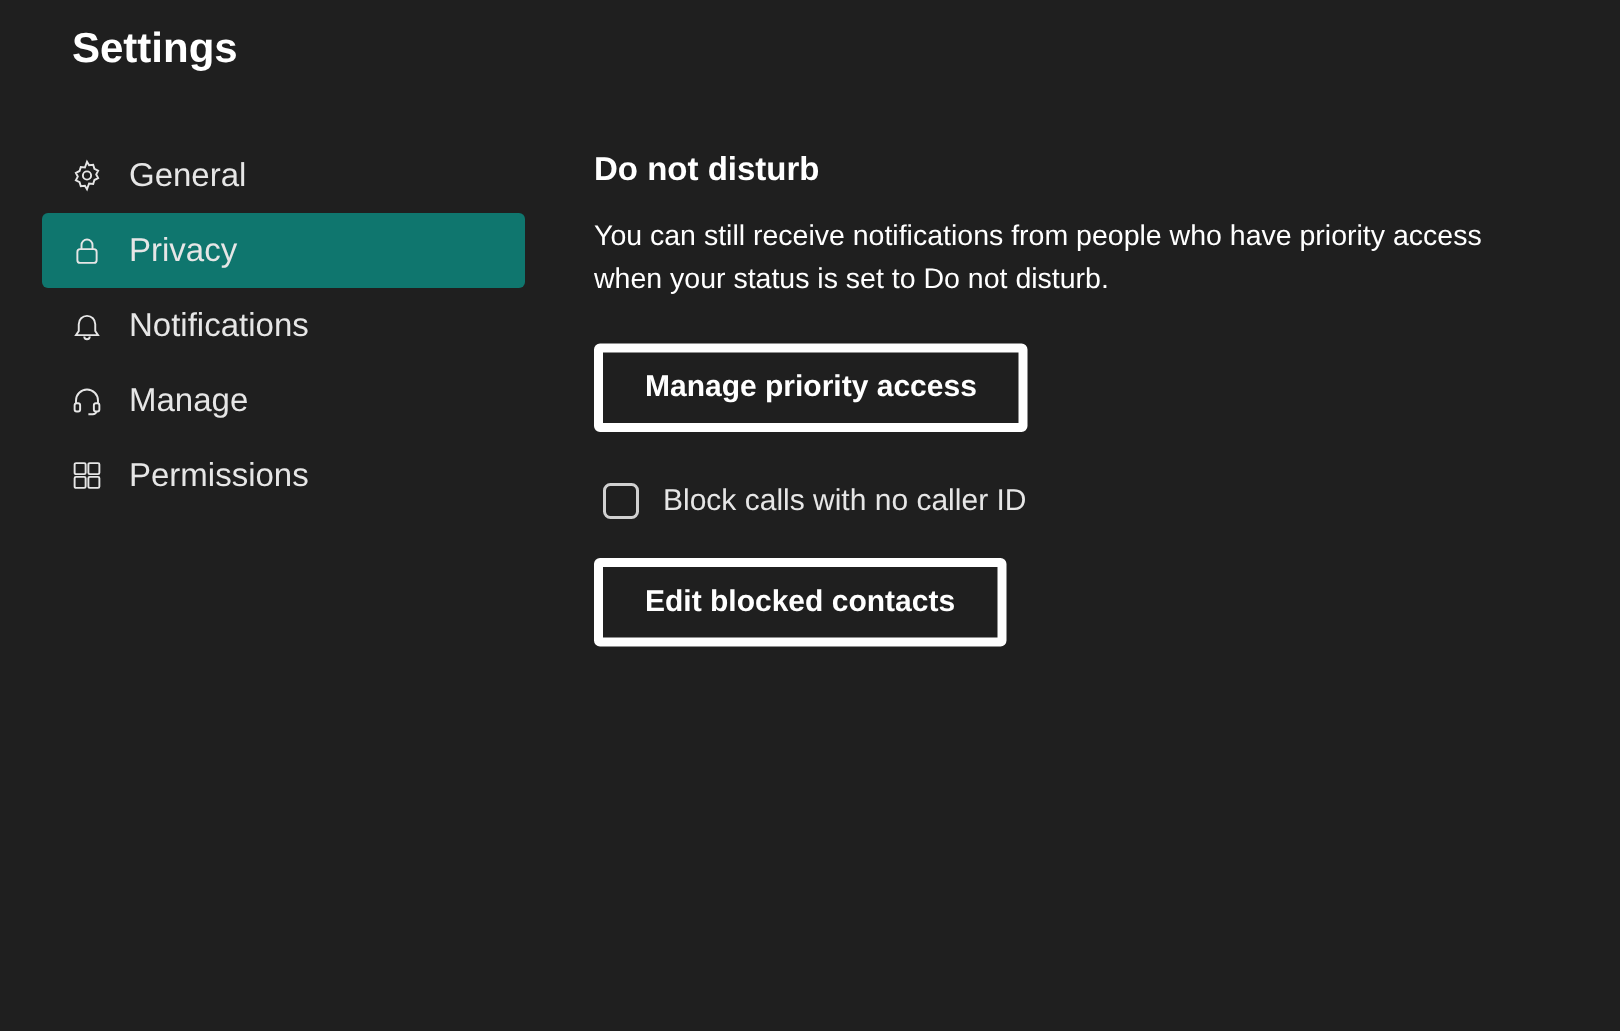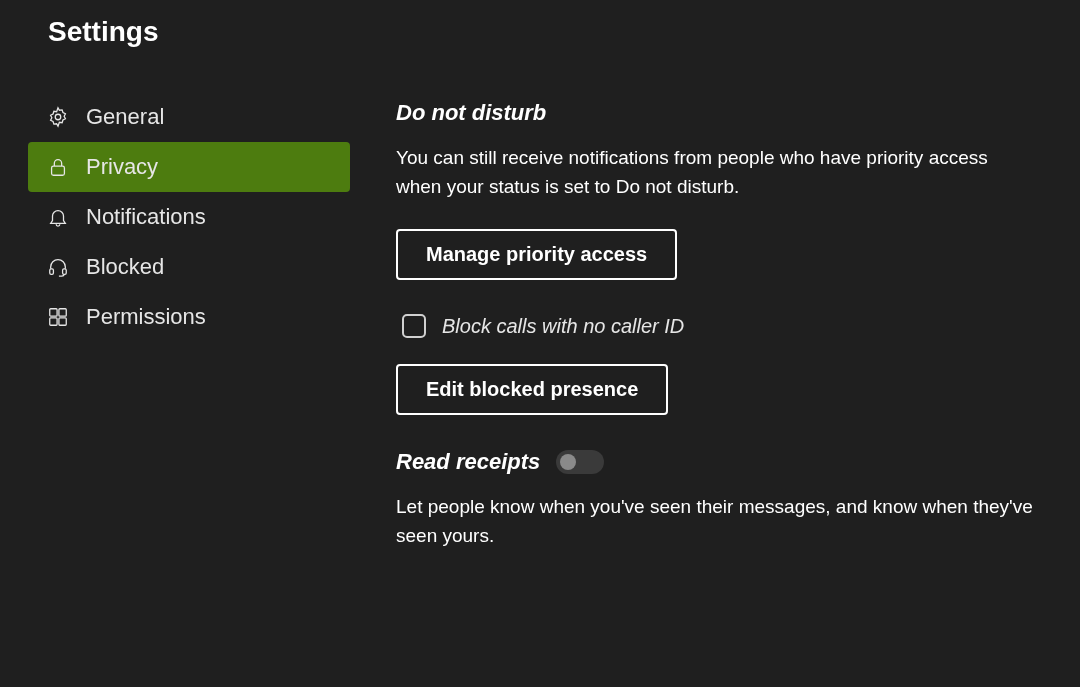--- a/index.html
+++ b/index.html
@@ -30,21 +30,21 @@
     .sidebar-item {
       display: flex;
       align-items: center;
       height: 50px;
       padding: 0 18px;
       border-radius: 4px;
       cursor: pointer;
       color: #e6e6e6;
     }
     .sidebar-item.active {
-      background: #4d7c0f;
+      background: #0f766e;
     }
     .sidebar-item .icon {
       width: 24px;
       height: 24px;
       display: flex;
       align-items: center;
       justify-content: center;
       flex-shrink: 0;
     }
     .sidebar-item .icon svg {
@@ -67,47 +67,45 @@
     .section {
       margin-bottom: 34px;
     }
     .section-heading {
       font-size: 22px;
       font-weight: 700;
       margin-bottom: 18px;
       display: flex;
       align-items: center;
       gap: 16px;
-      font-style: italic;
     }
     .section-desc {
       font-size: 19px;
       color: #ffffff;
       line-height: 1.5;
       margin-bottom: 28px;
       max-width: 640px;
     }
     .btn {
       background: transparent;
-      border: 2px solid #ffffff;
+      border: 6px solid #ffffff;
       color: #ffffff;
       font-size: 20px;
       font-weight: 600;
       padding: 12px 28px;
       border-radius: 4px;
       cursor: pointer;
       font-family: inherit;
     }
     .checkbox-row {
       display: flex;
       align-items: center;
       gap: 16px;
       margin-bottom: 26px;
       padding-left: 6px;
-      font-style: italic;
     }
     .checkbox {
       width: 24px;
       height: 24px;
       border: 2px solid #d0d0d0;
       border-radius: 5px;
       background: transparent;
       cursor: pointer;
       flex-shrink: 0;
     }
@@ -175,21 +173,21 @@
 
       <div class="sidebar-item">
         <span class="icon">
           <svg viewBox="0 0 24 24">
               <path d="M4 14v-2a8 8 0 0 1 16 0v2"></path>
               <rect x="3" y="14" width="4" height="6" rx="1.5"></rect>
               <rect x="17" y="14" width="4" height="6" rx="1.5"></rect>
               <path d="M19 20a3 3 0 0 1-3 2h-3"></path>
             </svg>
         </span>
-        <span class="label">Blocked</span>
+        <span class="label">Manage</span>
       </div>
 
       <div class="sidebar-item">
         <span class="icon">
           <svg viewBox="0 0 24 24">
               <rect x="3" y="3" width="8" height="8" rx="1"></rect>
               <rect x="13" y="3" width="8" height="8" rx="1"></rect>
               <rect x="3" y="13" width="8" height="8" rx="1"></rect>
               <rect x="13" y="13" width="8" height="8" rx="1"></rect>
             </svg>
@@ -206,28 +204,19 @@
         <h2 class="section-heading">Do not disturb</h2>
         <p class="section-desc">You can still receive notifications from people who have priority access when your status is set to Do not disturb.</p>
         <button class="btn">Manage priority access</button>
       </section>
 
       <section class="section">
         <div class="checkbox-row">
           <div class="checkbox"></div>
           <span class="checkbox-label">Block calls with no caller ID</span>
         </div>
-        <button class="btn">Edit blocked presence</button>
+        <button class="btn">Edit blocked contacts</button>
       </section>
 
-      <section class="section">
-        <h2 class="section-heading">
-          <span>Read receipts</span>
-          <span class="toggle">
-            <span class="toggle-knob"></span>
-          </span>
-        </h2>
-        <p class="section-desc">Let people know when you've seen their messages, and know when they've seen yours.</p>
-      </section>
 
     </main>
   </div>
 </div>
 
 </body></html>

